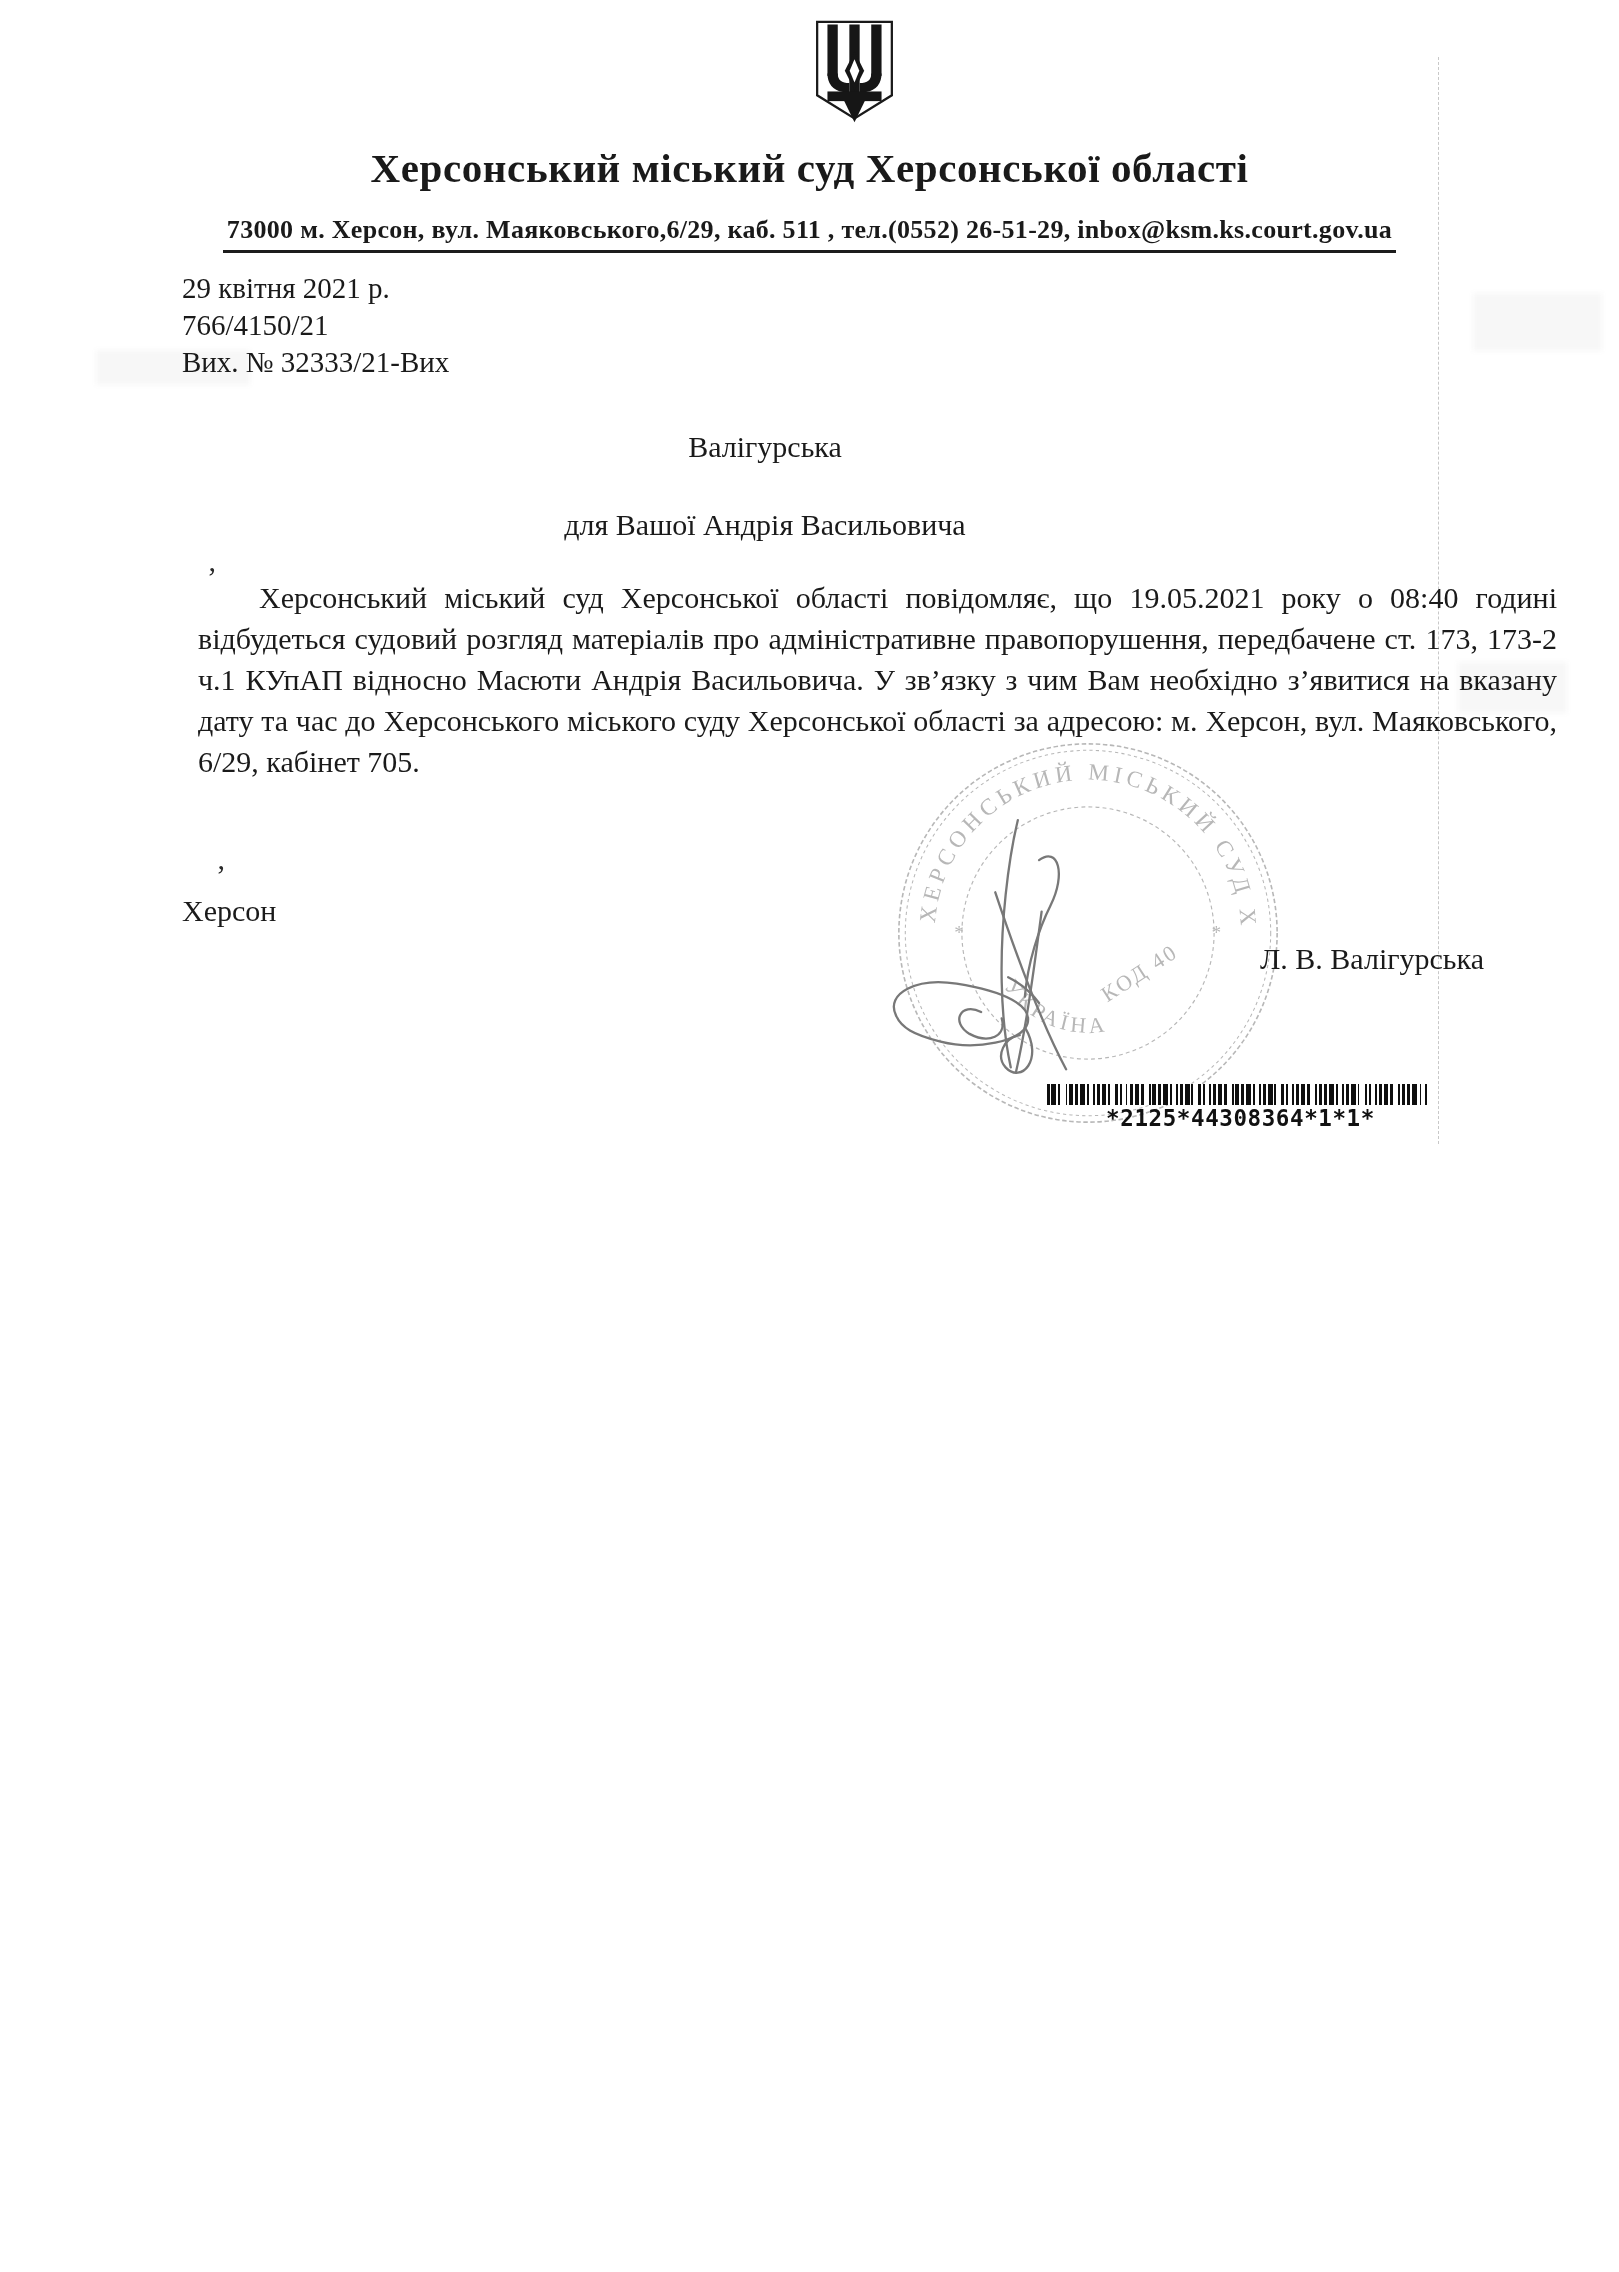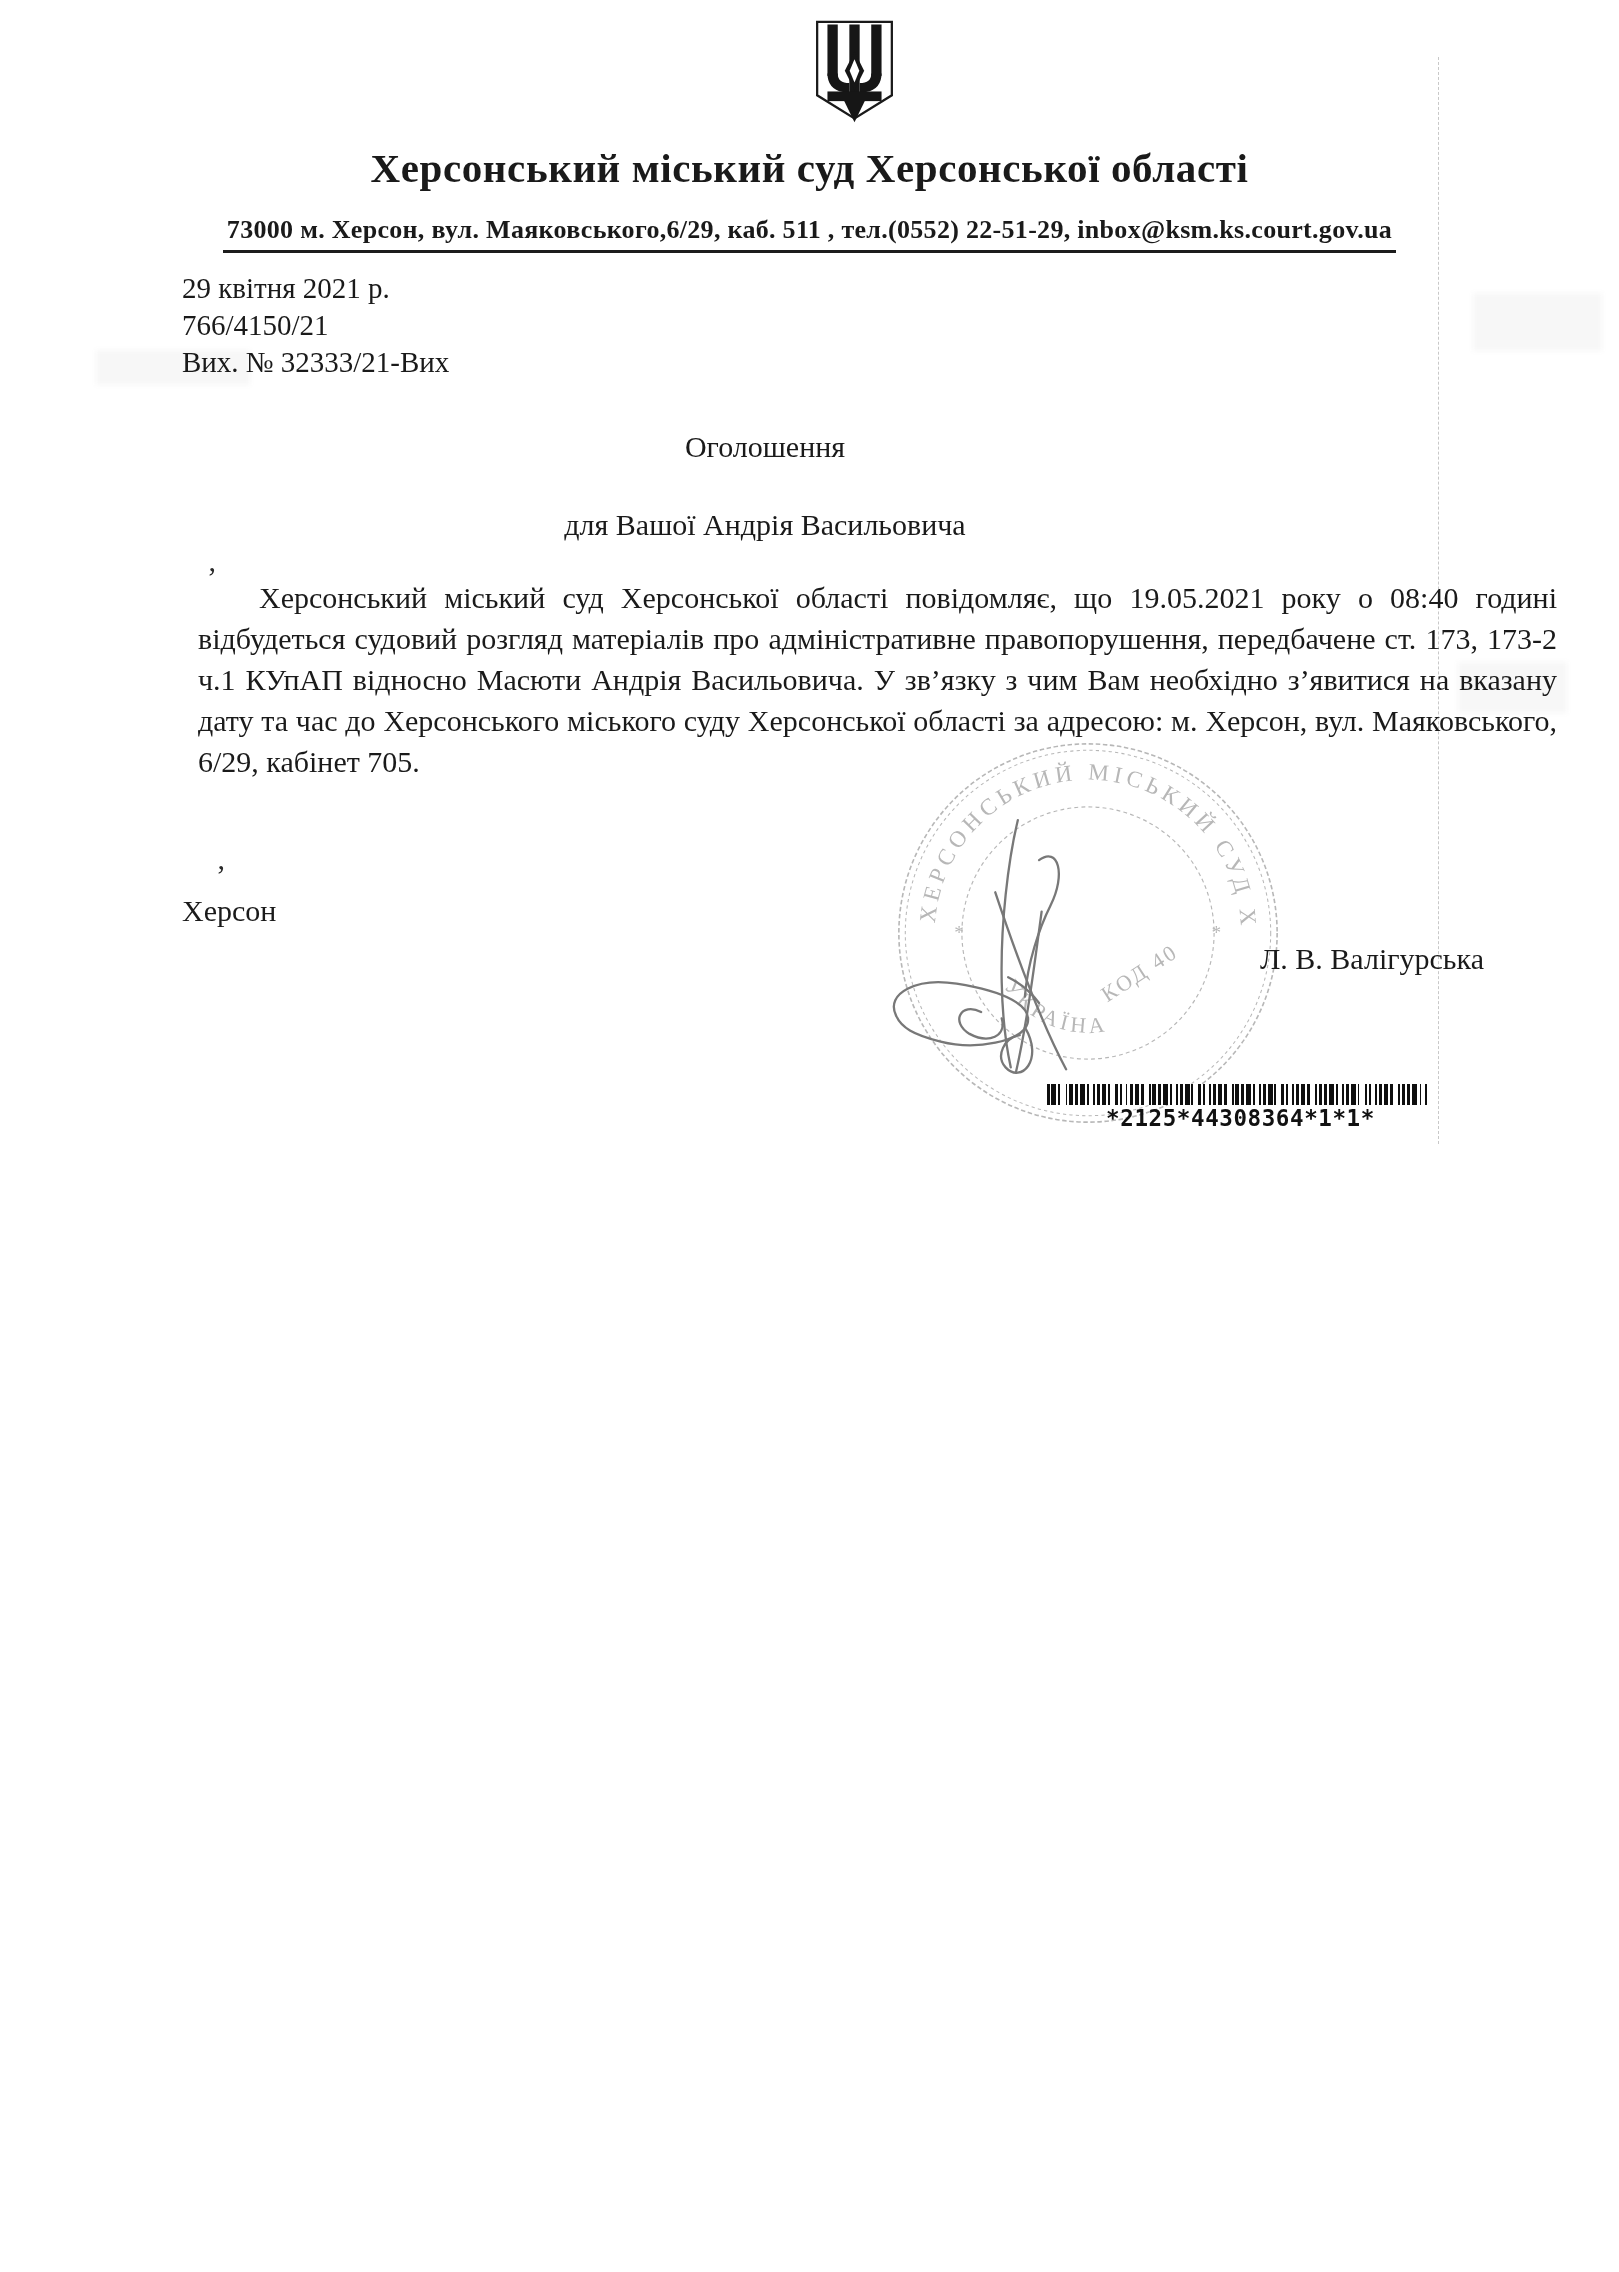--- a/index.html
+++ b/index.html
@@ -98,30 +98,30 @@
     <rect x="24" y="112" width="84" height="15"></rect>
     <path d="M50 127 H82 L66 160 Z"></path>
     <path d="M66 50 L81 80 L66 110 L51 80 Z"></path>
   </g>
   <path d="M66 62 L73.5 80 L66 98 L58.5 80 Z" fill="#ffffff"></path>
 </svg>
 
 <div class="abs doc-title">Херсонський міський суд Херсонської області</div>
 
 <div class="abs addr-wrap">
-  <span class="addr-line">73000 м. Херсон, вул. Маяковського,6/29, каб. 511 , тел.(0552) 22-51-29, inbox@ksm.ks.court.gov.ua</span>
+  <span class="addr-line">73000 м. Херсон, вул. Маяковського,6/29, каб. 511 , тел.(0552) 26-51-29, inbox@ksm.ks.court.gov.ua</span>
 </div>
 
 <div class="abs meta-block">
   <div>29 квітня 2021 р.</div>
   <div>766/4150/21</div>
   <div>Вих. № 32333/21-Вих</div>
 </div>
 
-<div class="abs ann-title">Оголошення</div>
+<div class="abs ann-title">Валігурська</div>
 <div class="abs ann-addressee">для Вашої Андрія Васильовича</div>
 
 <div class="abs body-text">
   <p>Херсонський міський суд Херсонської області повідомляє, що 19.05.2021 року о 08:40 годині відбудеться судовий розгляд матеріалів про адміністративне правопорушення, передбачене ст. 173, 173-2 ч.1 КУпАП відносно Масюти Андрія Васильовича. У зв’язку з чим Вам необхідно з’явитися на вказану дату та час до Херсонського міського суду Херсонської області за адресою: м. Херсон, вул. Маяковського, 6/29, кабінет 705.</p>
 </div>
 
 <svg class="abs stamp" viewBox="0 0 600 600" aria-hidden="true">
   <g fill="none" stroke="#7d7d7d">
     <circle cx="300" cy="300" r="294" stroke-width="2.5" stroke-dasharray="7 4"></circle>
     <circle cx="300" cy="300" r="284" stroke-width="1.6" stroke-dasharray="5 5"></circle>

